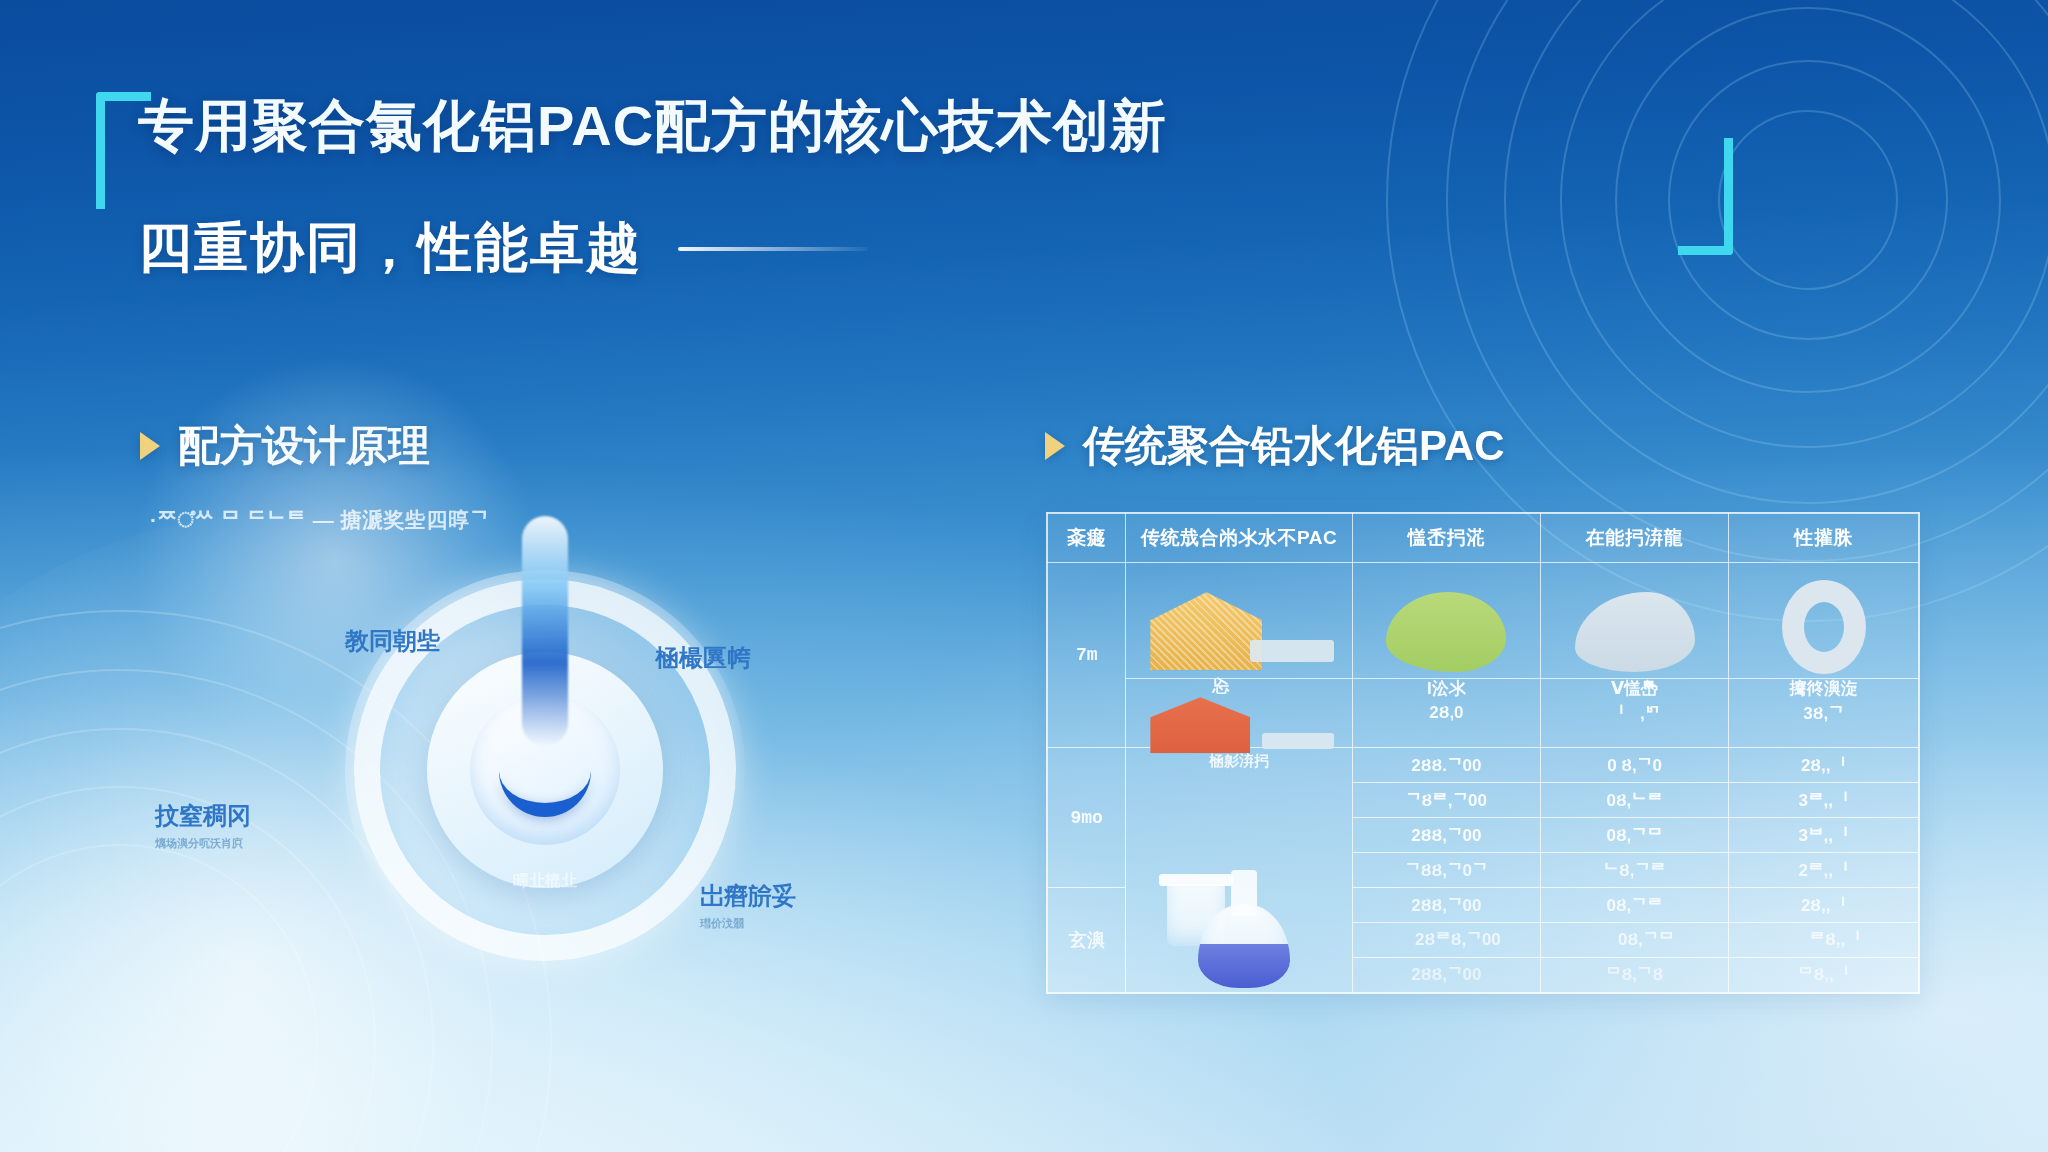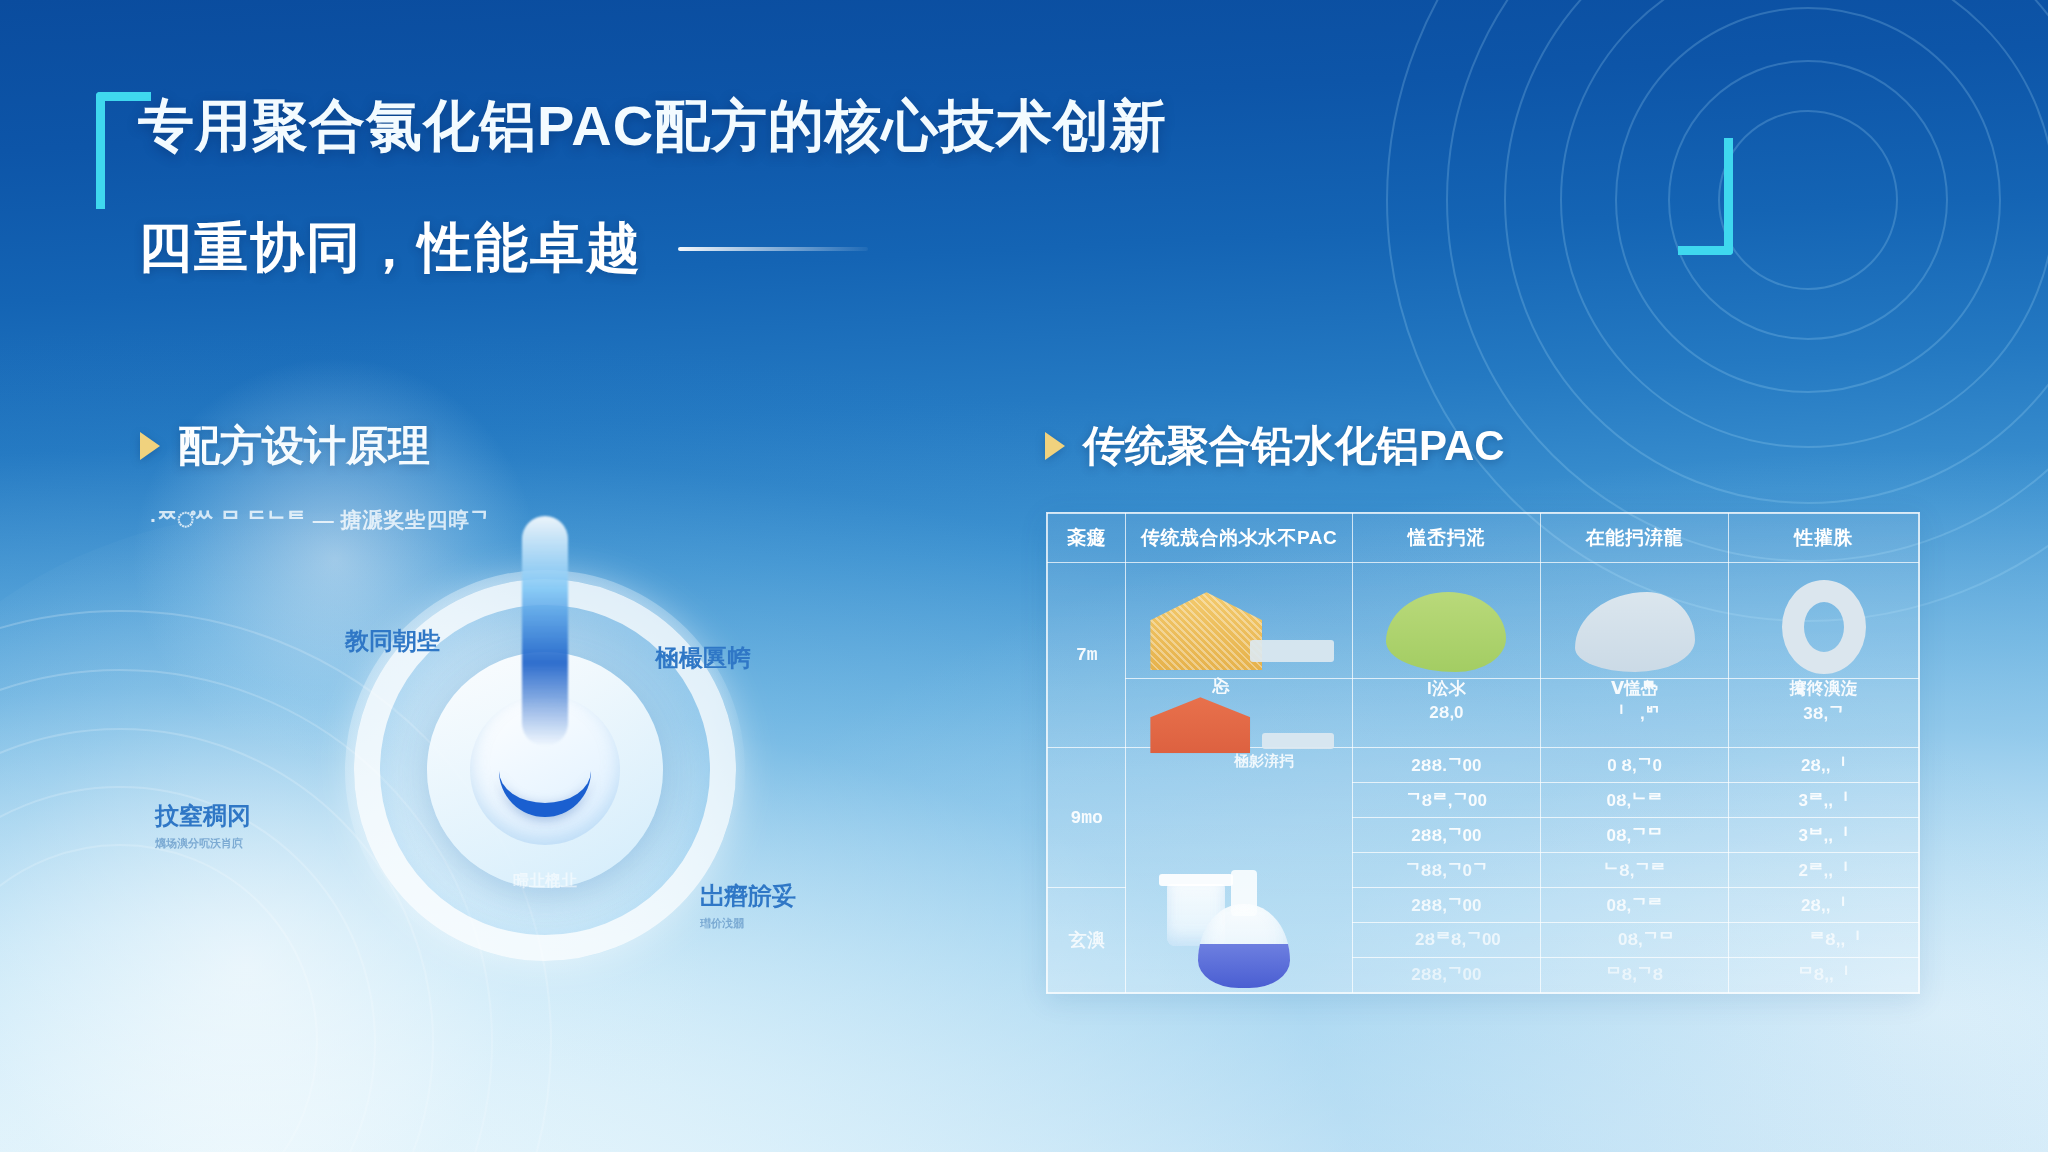--- a/index.html
+++ b/index.html
@@ -200,21 +200,21 @@
     background:linear-gradient(180deg,rgba(255,255,255,0.88),rgba(232,245,253,0.85));
     border-radius:4px 4px 8px 8px;
     box-shadow:inset 0 -8px 14px rgba(160,205,240,0.4);
   }
   .beaker:before{
     content:"";position:absolute;left:-8px;top:-10px;width:74px;height:12px;border-radius:3px;
     background:rgba(255,255,255,0.92);
   }
   .smalllabel{
     position:absolute;left:50%;top:4px;transform:translateX(-50%);
-    font-size:15px;color:rgba(255,255,255,0.85);white-space:nowrap;filter:blur(.4px);margin-left:25px;
+    font-size:15px;color:rgba(255,255,255,0.85);white-space:nowrap;filter:blur(.4px);
   }
 
   
   .watermark{
     position:absolute;left:1556px;top:1044px;
     font-size:48px;font-weight:700;color:#ffffff;letter-spacing:1px;
     text-shadow:0 2px 8px rgba(100,150,190,0.45);
   }
 </style>
 </head>

